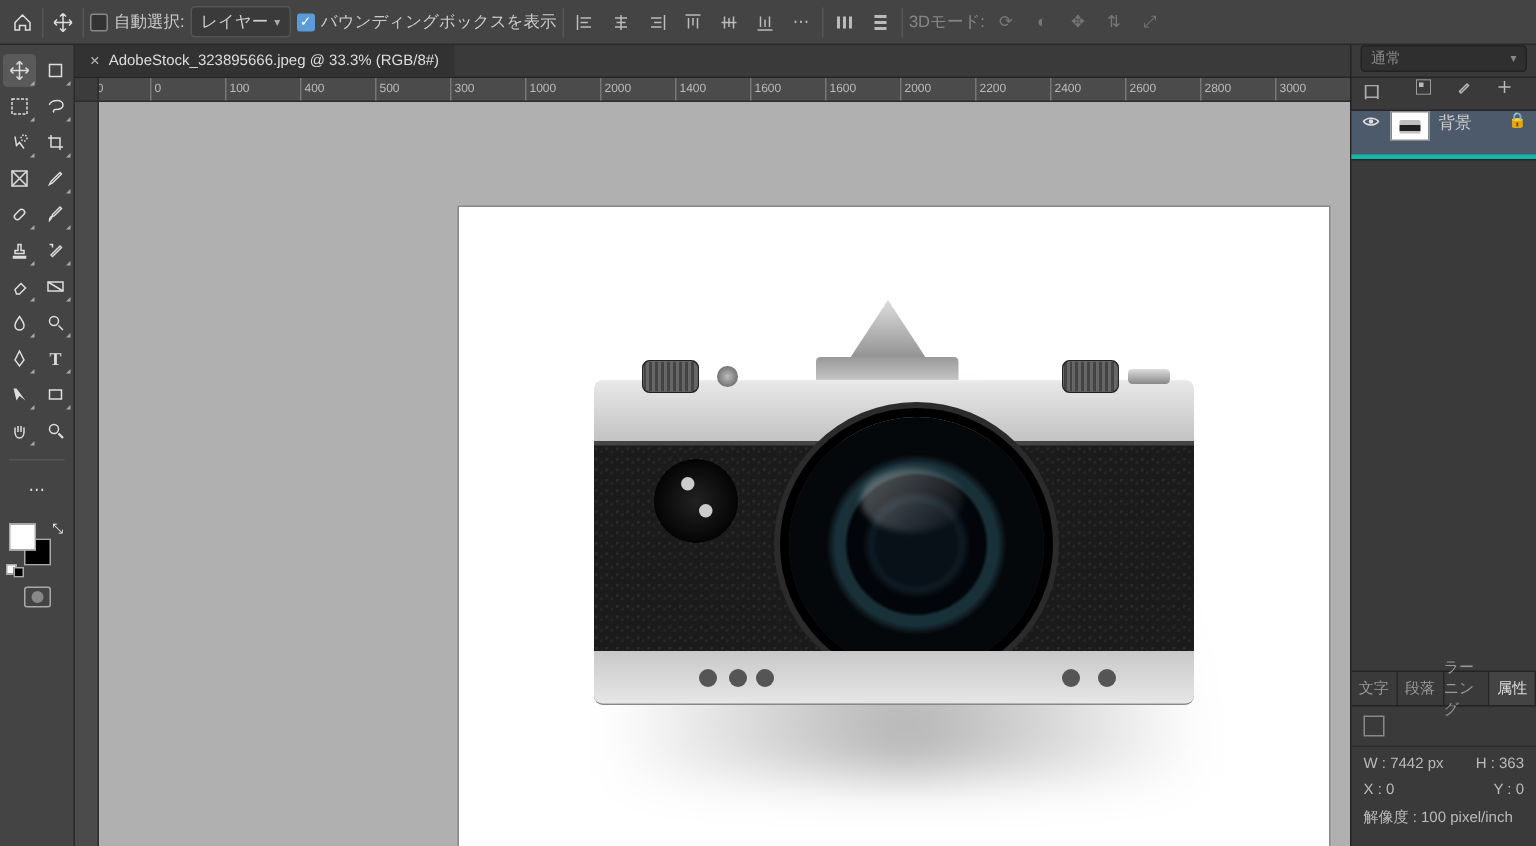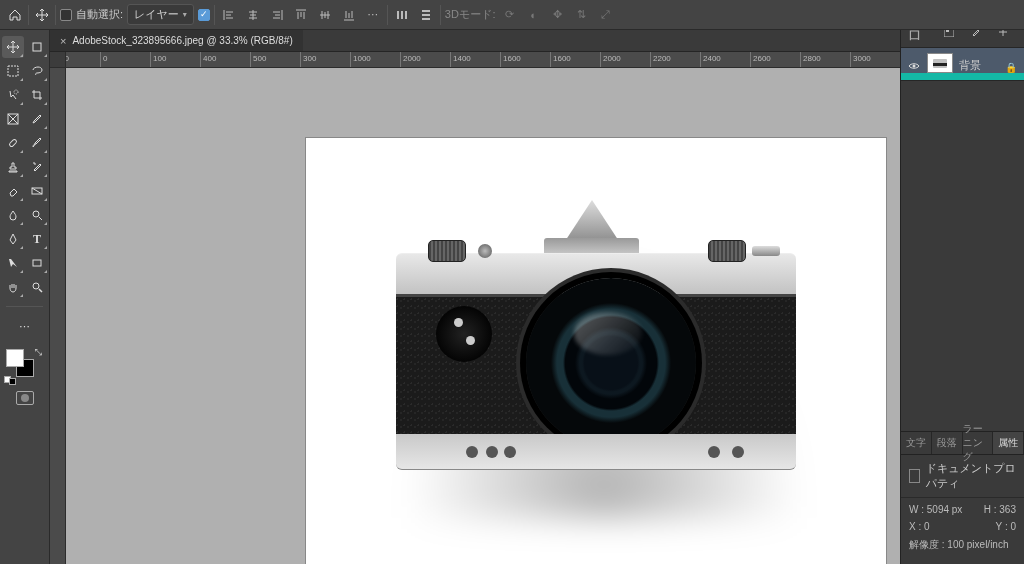--- a/index.html
+++ b/index.html
@@ -73,21 +73,21 @@
   
   .rcol{position:absolute;right:0;top:0;width:124px;height:564px;background:#3a3a3a;border-left:1px solid #222;display:flex;flex-direction:column}
   .search{height:26px;border-bottom:1px solid #262626;display:flex;align-items:center;padding:0 6px;gap:4px;color:#888}
   .search input{flex:1;background:transparent;border:none;color:#ccc;font-size:10px;outline:none}
   .blend{height:26px;border-bottom:1px solid #262626;display:flex;align-items:center;padding:0 6px}
   .blend .bd{flex:1;background:#2f2f2f;border:1px solid #222;border-radius:3px;height:18px;display:flex;align-items:center;padding:0 6px;font-size:10px;color:#888}
   .blend .bd::after{content:"▾";margin-left:auto;font-size:8px}
   .lockrow{height:22px;border-bottom:1px solid #262626;display:flex;align-items:flex-start;padding:0 6px;gap:17px;font-size:15px;color:#aaa}
   .lockrow .li{width:12px;height:12px;display:flex;align-items:center;justify-content:center;color:#bbb}
   .layers{border-bottom:1px solid #262626}
-  .layer{display:flex;align-items:flex-end;height:32px;border-bottom:7px solid #14b8a6;padding:0 6px;gap:6px;background:#444}
+  .layer{display:flex;align-items:flex-start;height:32px;border-bottom:3px solid #14b8a6;padding:0 6px;gap:6px;background:#444}
   .layer.sel{background:#4d5a6b}
   .layer .eye{width:14px;height:14px;display:flex;align-items:center;justify-content:center}
   .layer .thumb{width:26px;height:20px;background:#fff;border:1px solid #888;position:relative}
   .layer .thumb::after{content:"";position:absolute;left:5px;top:5px;width:14px;height:9px;background:linear-gradient(180deg,#c0c0c0 0 40%,#222 40% 80%,#c0c0c0 80% 100%);border-radius:1px}
   .layer .lk{margin-left:auto;color:#aaa;font-size:10px}
   .flexgap{flex:1}
   .proptabs{display:flex;border-top:1px solid #222;border-bottom:1px solid #222;height:24px;font-size:10px}
   .proptabs div{flex:1;display:flex;align-items:center;justify-content:center;color:#999;border-right:1px solid #262626}
   .proptabs div.on{color:#ddd;background:#444}
   .prophdr{display:flex;align-items:center;gap:6px;padding:6px 8px;border-bottom:1px solid #2a2a2a}
@@ -111,20 +111,21 @@
         <path d="M7 1v12M1 7h12M7 1l-2 2M7 1l2 2M7 13l-2-2M7 13l2-2M1 7l2-2M1 7l2 2M13 7l-2-2M13 7l-2 2" stroke="#ddd" stroke-width="1" fill="none"></path>
       </svg>
     </div>
   <div class="vsep"></div>
   <span class="chk"></span>
   <span>自動選択:</span>
   <span class="drop">
       <span>レイヤー</span>
     </span>
   <span class="chk on"></span>
+  <span>バウンディングボックスを表示</span>
   <div class="vsep"></div>
   <div class="abtn">
       <svg width="12" height="12">
         <path d="M1 1v10M3 3h7M3 6h5M3 9h7" stroke="#bbb" stroke-width="1"></path>
       </svg>
     </div>
   <div class="abtn">
       <svg width="12" height="12">
         <path d="M6 1v10M2 3h8M3 6h6M2 9h8" stroke="#bbb" stroke-width="1"></path>
       </svg>
@@ -386,20 +387,25 @@
 </div>
 
 <div class="rcol">
   <div class="search">
     <svg width="11" height="11">
         <circle cx="4.5" cy="4.5" r="3.5" fill="none" stroke="#888"></circle>
         <path d="M7.5 7.5l3 3" stroke="#888"></path>
       </svg>
     <input placeholder="検索" style="">
   </div>
+  <div class="blend">
+    <div class="bd">
+        <span>通常</span>
+      </div>
+  </div>
   <div class="lockrow">
     <span>ロック:</span>
     <span class="li">
         <svg width="10" height="10">
           <rect width="10" height="10" fill="none" stroke="currentColor"></rect>
           <rect x="2" y="2" width="3" height="3" fill="currentColor"></rect>
         </svg>
       </span>
     <span class="li">
         <svg width="10" height="10">
@@ -438,25 +444,24 @@
   </div>
   <div class="flexgap"></div>
   <div class="proptabs">
     <div>文字</div>
     <div>段落</div>
     <div>ラーニング</div>
     <div class="on">属性</div>
   </div>
   <div class="prophdr">
     <span class="pi"></span>
-    <span>ドキュメントプロパティ</span>
   </div>
   <div class="propgrid">
     <div class="row">
-        <span><span>W :</span> <span>5094 px</span></span>
+        <span><span>W :</span> <span>7442 px</span></span>
         <span><span>H :</span> <span>363</span></span>
       </div>
     <div class="row">
         <span><span>X :</span> <span>0</span></span>
         <span><span>Y :</span> <span>0</span></span>
       </div>
     <div class="row">
         <span><span>解像度 :</span> <span>100 pixel/inch</span></span>
       </div>
   </div>

